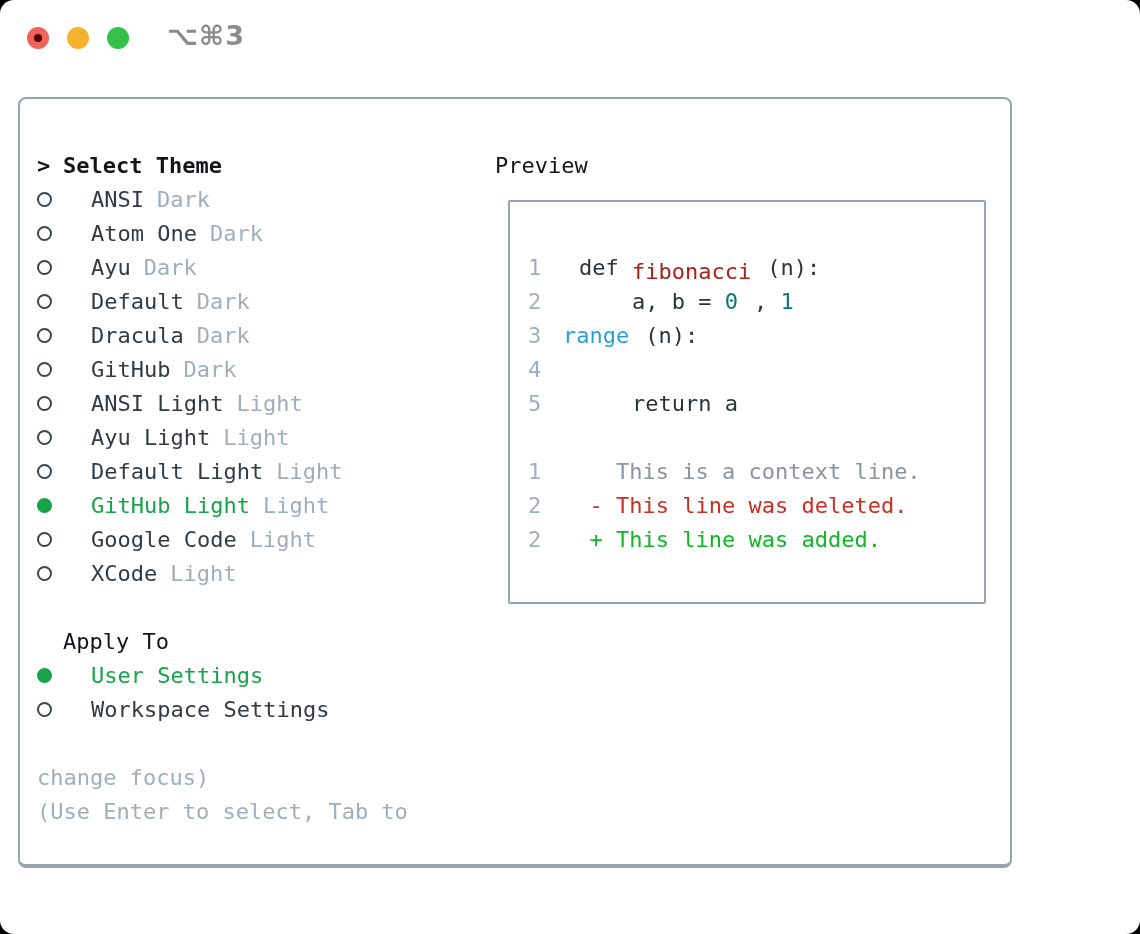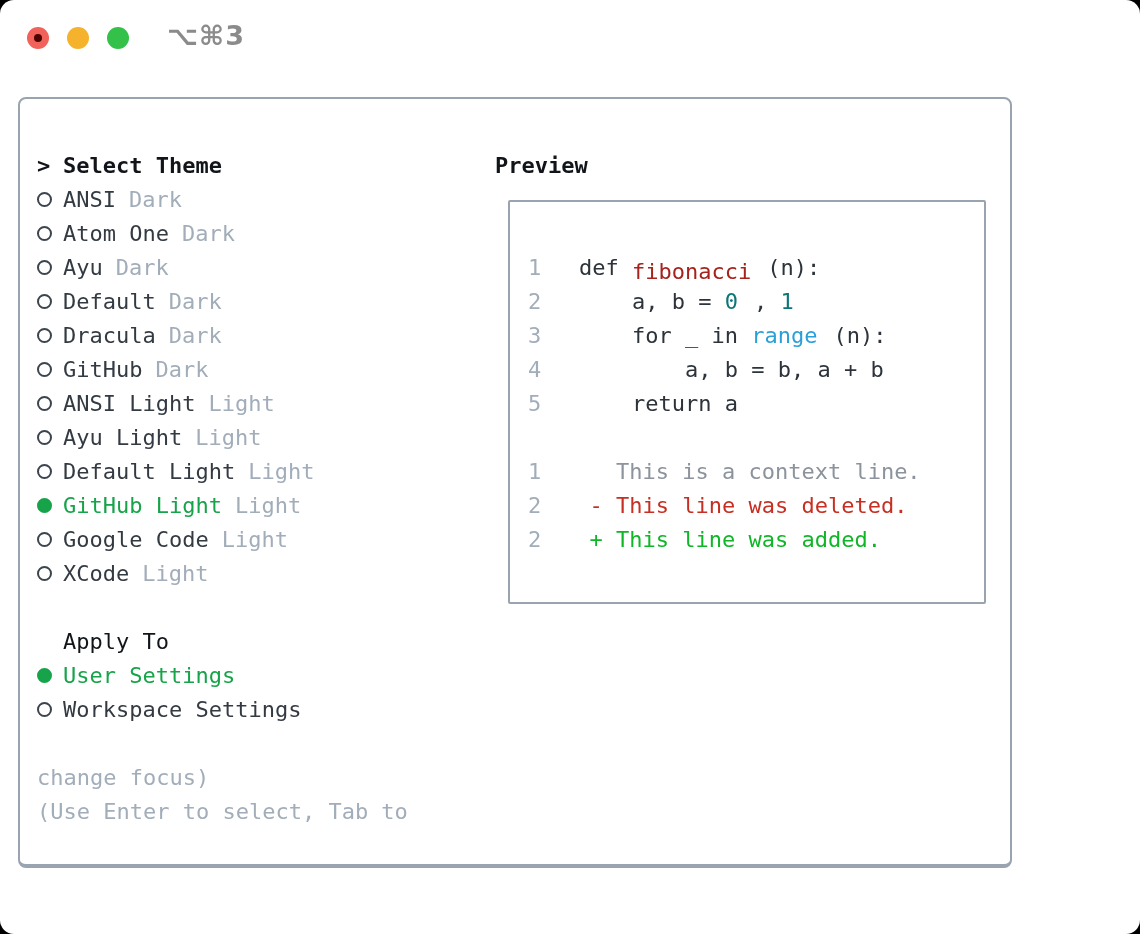--- a/index.html
+++ b/index.html
@@ -20,29 +20,29 @@
          border:2px solid var(--panel-border,#9aa3b0);border-bottom-width:4px;border-radius:8px;}
   
   .left-col{position:absolute;left:37px;top:148px;width:440px;font-size:22px;color:var(--text-dark,#333a42);}
   .row{height:34px;display:flex;align-items:center;}
   .marker{width:26px;flex:0 0 26px;display:flex;align-items:center;}
   .caret{color:var(--heading,#111519);font-weight:bold;}
   .header-label{font-weight:bold;color:var(--heading,#111519);}
   .dot{width:15px;height:15px;border-radius:50%;border:2px solid var(--radio-ring,#3c444d);
        box-sizing:border-box;display:block;}
   .dot.on{background:var(--accent-green,#17a34a);border-color:var(--accent-green,#17a34a);}
-  .t-name{color:var(--text-dark,#333a42);white-space:pre;}
+  .t-name{color:var(--text-dark,#333a42);white-space:pre;margin-left:28px;}
   .t-name.green{color:var(--accent-green,#17a34a);}
   .t-variant{color:var(--muted-gray,#a2adba);margin-left:13px;white-space:pre;}
   .spacer{height:34px;}
   .apply-label{color:var(--heading,#111519);}
   .help-line{color:var(--muted-gray,#a2adba);white-space:pre;}
   
   .preview-header{position:absolute;left:495px;top:148px;height:34px;display:flex;align-items:center;
-                  font-size:22px;font-weight:bold;color:var(--heading,#111519);}
+                  font-size:22px;font-weight:normal;color:var(--heading,#111519);}
   .preview-box{position:absolute;left:508px;top:200px;width:478px;height:404px;box-sizing:border-box;
                border:2px solid var(--panel-border,#9aa3b0);border-radius:2px;
                padding:14px 0 0 18px;overflow:hidden;}
   .pline{height:34px;display:flex;align-items:center;font-size:22px;white-space:pre;}
   .lnum{flex:0 0 35px;color:var(--muted-gray,#a2adba);}
   .seg{white-space:pre;}
   .seg-code{color:var(--code-text,#2d333a);margin-left:16px;}
   .seg-func{color:var(--function-red,#a6221c);margin-top:9px;}
   .seg-number{color:var(--number-teal,#0c7676);}
   .seg-builtin{color:var(--builtin-blue,#2aa0d8);}
@@ -186,22 +186,22 @@
   </div>
 
   <div class="preview-header">
     <span>Preview</span>
   </div>
   <div class="preview-box">
     <div id="preview-lines">
         <div class="pline"><span class="lnum"></span></div>
         <div class="pline"><span class="lnum">1</span><span class="seg seg-code">def </span><span class="seg seg-func">fibonacci</span><span class="seg seg-code">(n):</span></div>
         <div class="pline"><span class="lnum">2</span><span class="seg seg-code">    a, b = </span><span class="seg seg-number">0</span><span class="seg seg-code">, </span><span class="seg seg-number">1</span></div>
-        <div class="pline"><span class="lnum">3</span><span class="seg seg-code">    for _ in </span><span class="seg seg-builtin">range</span><span class="seg seg-code">(n):</span></div>
-        <div class="pline"><span class="lnum">4</span><span class="seg seg-code">        a, b = b, a + b</span></div>
+        <div class="pline"><span class="lnum">3</span><span class="seg seg-builtin">range</span><span class="seg seg-code">(n):</span></div>
+        <div class="pline"><span class="lnum">4</span></div>
         <div class="pline"><span class="lnum">5</span><span class="seg seg-code">    return a</span></div>
         <div class="pline"><span class="lnum"></span></div>
         <div class="pline"><span class="lnum">1</span><span class="seg seg-context">    This is a context line.</span></div>
         <div class="pline"><span class="lnum">2</span><span class="seg seg-deleted">  - This line was deleted.</span></div>
         <div class="pline"><span class="lnum">2</span><span class="seg seg-added">  + This line was added.</span></div>
         <div class="pline"><span class="lnum"></span></div>
       </div>
   </div>
 
 </div>

